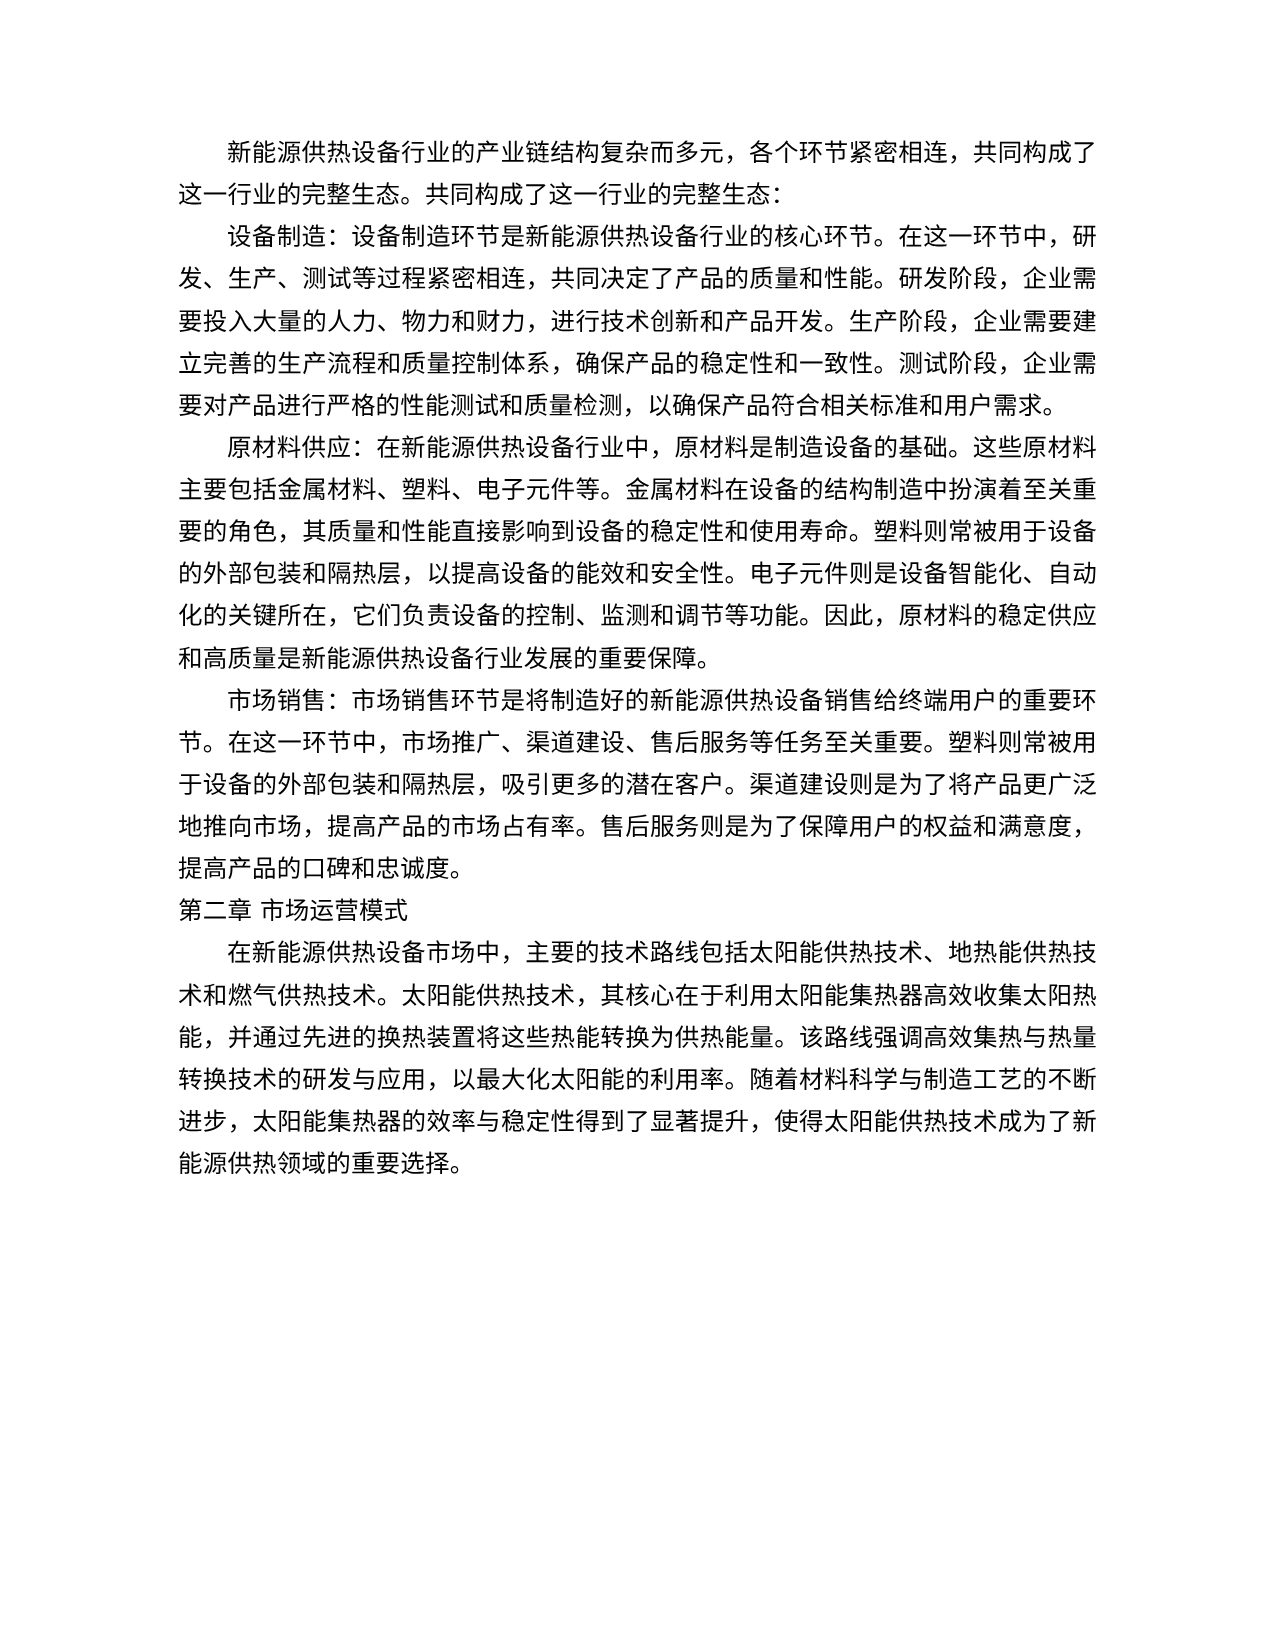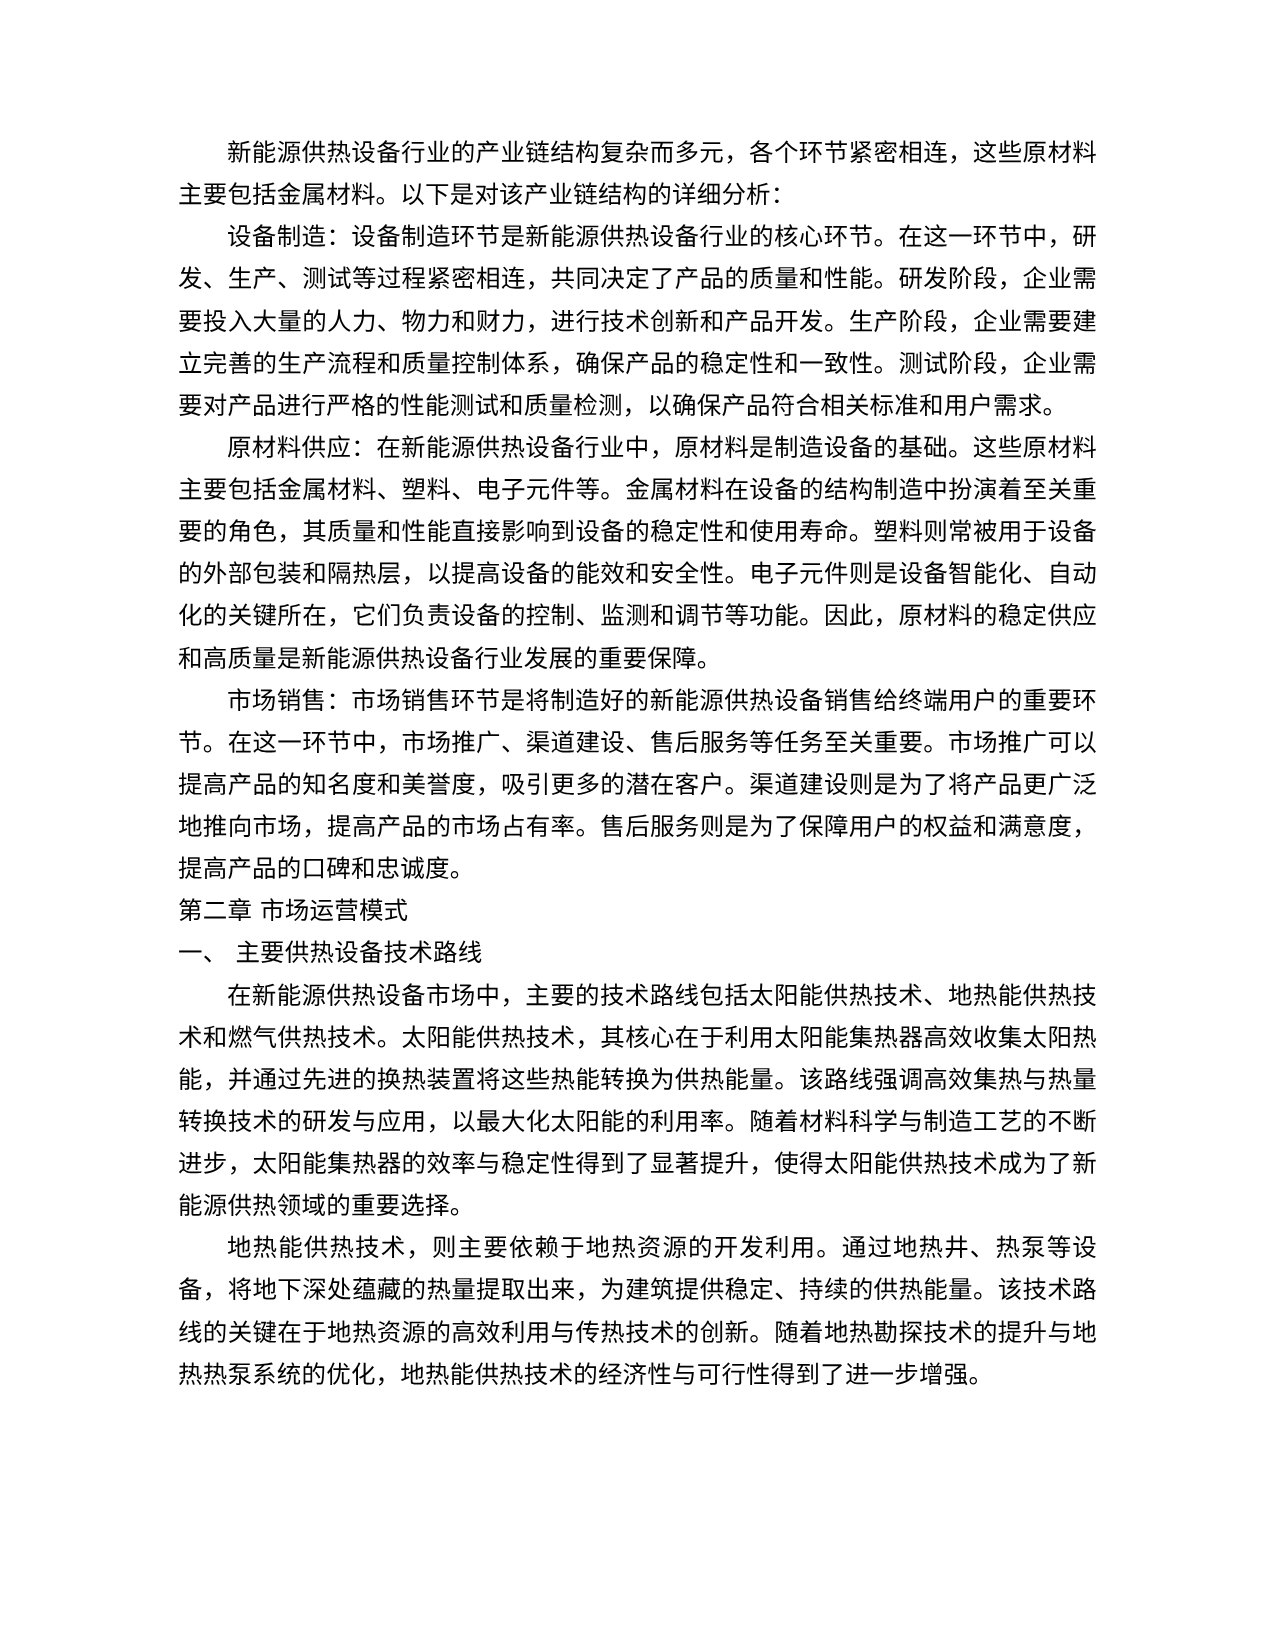--- a/index.html
+++ b/index.html
@@ -40,22 +40,20 @@
   }
   .sub-heading {
     text-indent: 0;
   }
 </style>
 </head>
 <body>
 
 <div class="page">
   <div class="doc-body">
-    <p class="para">新能源供热设备行业的产业链结构复杂而多元，各个环节紧密相连，这些原材料主要包括金属材料。以下是对该产业链结构的详细分析：</p>
+    <p class="para">新能源供热设备行业的产业链结构复杂而多元，各个环节紧密相连，共同构成了这一行业的完整生态。共同构成了这一行业的完整生态：</p>
     <p class="para">设备制造：设备制造环节是新能源供热设备行业的核心环节。在这一环节中，研发、生产、测试等过程紧密相连，共同决定了产品的质量和性能。研发阶段，企业需要投入大量的人力、物力和财力，进行技术创新和产品开发。生产阶段，企业需要建立完善的生产流程和质量控制体系，确保产品的稳定性和一致性。测试阶段，企业需要对产品进行严格的性能测试和质量检测，以确保产品符合相关标准和用户需求。</p>
     <p class="para">原材料供应：在新能源供热设备行业中，原材料是制造设备的基础。这些原材料主要包括金属材料、塑料、电子元件等。金属材料在设备的结构制造中扮演着至关重要的角色，其质量和性能直接影响到设备的稳定性和使用寿命。塑料则常被用于设备的外部包装和隔热层，以提高设备的能效和安全性。电子元件则是设备智能化、自动化的关键所在，它们负责设备的控制、监测和调节等功能。因此，原材料的稳定供应和高质量是新能源供热设备行业发展的重要保障。</p>
-    <p class="para">市场销售：市场销售环节是将制造好的新能源供热设备销售给终端用户的重要环节。在这一环节中，市场推广、渠道建设、售后服务等任务至关重要。市场推广可以提高产品的知名度和美誉度，吸引更多的潜在客户。渠道建设则是为了将产品更广泛地推向市场，提高产品的市场占有率。售后服务则是为了保障用户的权益和满意度，提高产品的口碑和忠诚度。</p>
+    <p class="para">市场销售：市场销售环节是将制造好的新能源供热设备销售给终端用户的重要环节。在这一环节中，市场推广、渠道建设、售后服务等任务至关重要。塑料则常被用于设备的外部包装和隔热层，吸引更多的潜在客户。渠道建设则是为了将产品更广泛地推向市场，提高产品的市场占有率。售后服务则是为了保障用户的权益和满意度，提高产品的口碑和忠诚度。</p>
     <p class="heading">第二章  市场运营模式</p>
-    <p class="sub-heading">一、  主要供热设备技术路线</p>
     <p class="para">在新能源供热设备市场中，主要的技术路线包括太阳能供热技术、地热能供热技术和燃气供热技术。太阳能供热技术，其核心在于利用太阳能集热器高效收集太阳热能，并通过先进的换热装置将这些热能转换为供热能量。该路线强调高效集热与热量转换技术的研发与应用，以最大化太阳能的利用率。随着材料科学与制造工艺的不断进步，太阳能集热器的效率与稳定性得到了显著提升，使得太阳能供热技术成为了新能源供热领域的重要选择。</p>
-    <p class="para">地热能供热技术，则主要依赖于地热资源的开发利用。通过地热井、热泵等设备，将地下深处蕴藏的热量提取出来，为建筑提供稳定、持续的供热能量。该技术路线的关键在于地热资源的高效利用与传热技术的创新。随着地热勘探技术的提升与地热热泵系统的优化，地热能供热技术的经济性与可行性得到了进一步增强。</p>
   </div>
 </div>
 
 </body></html>

